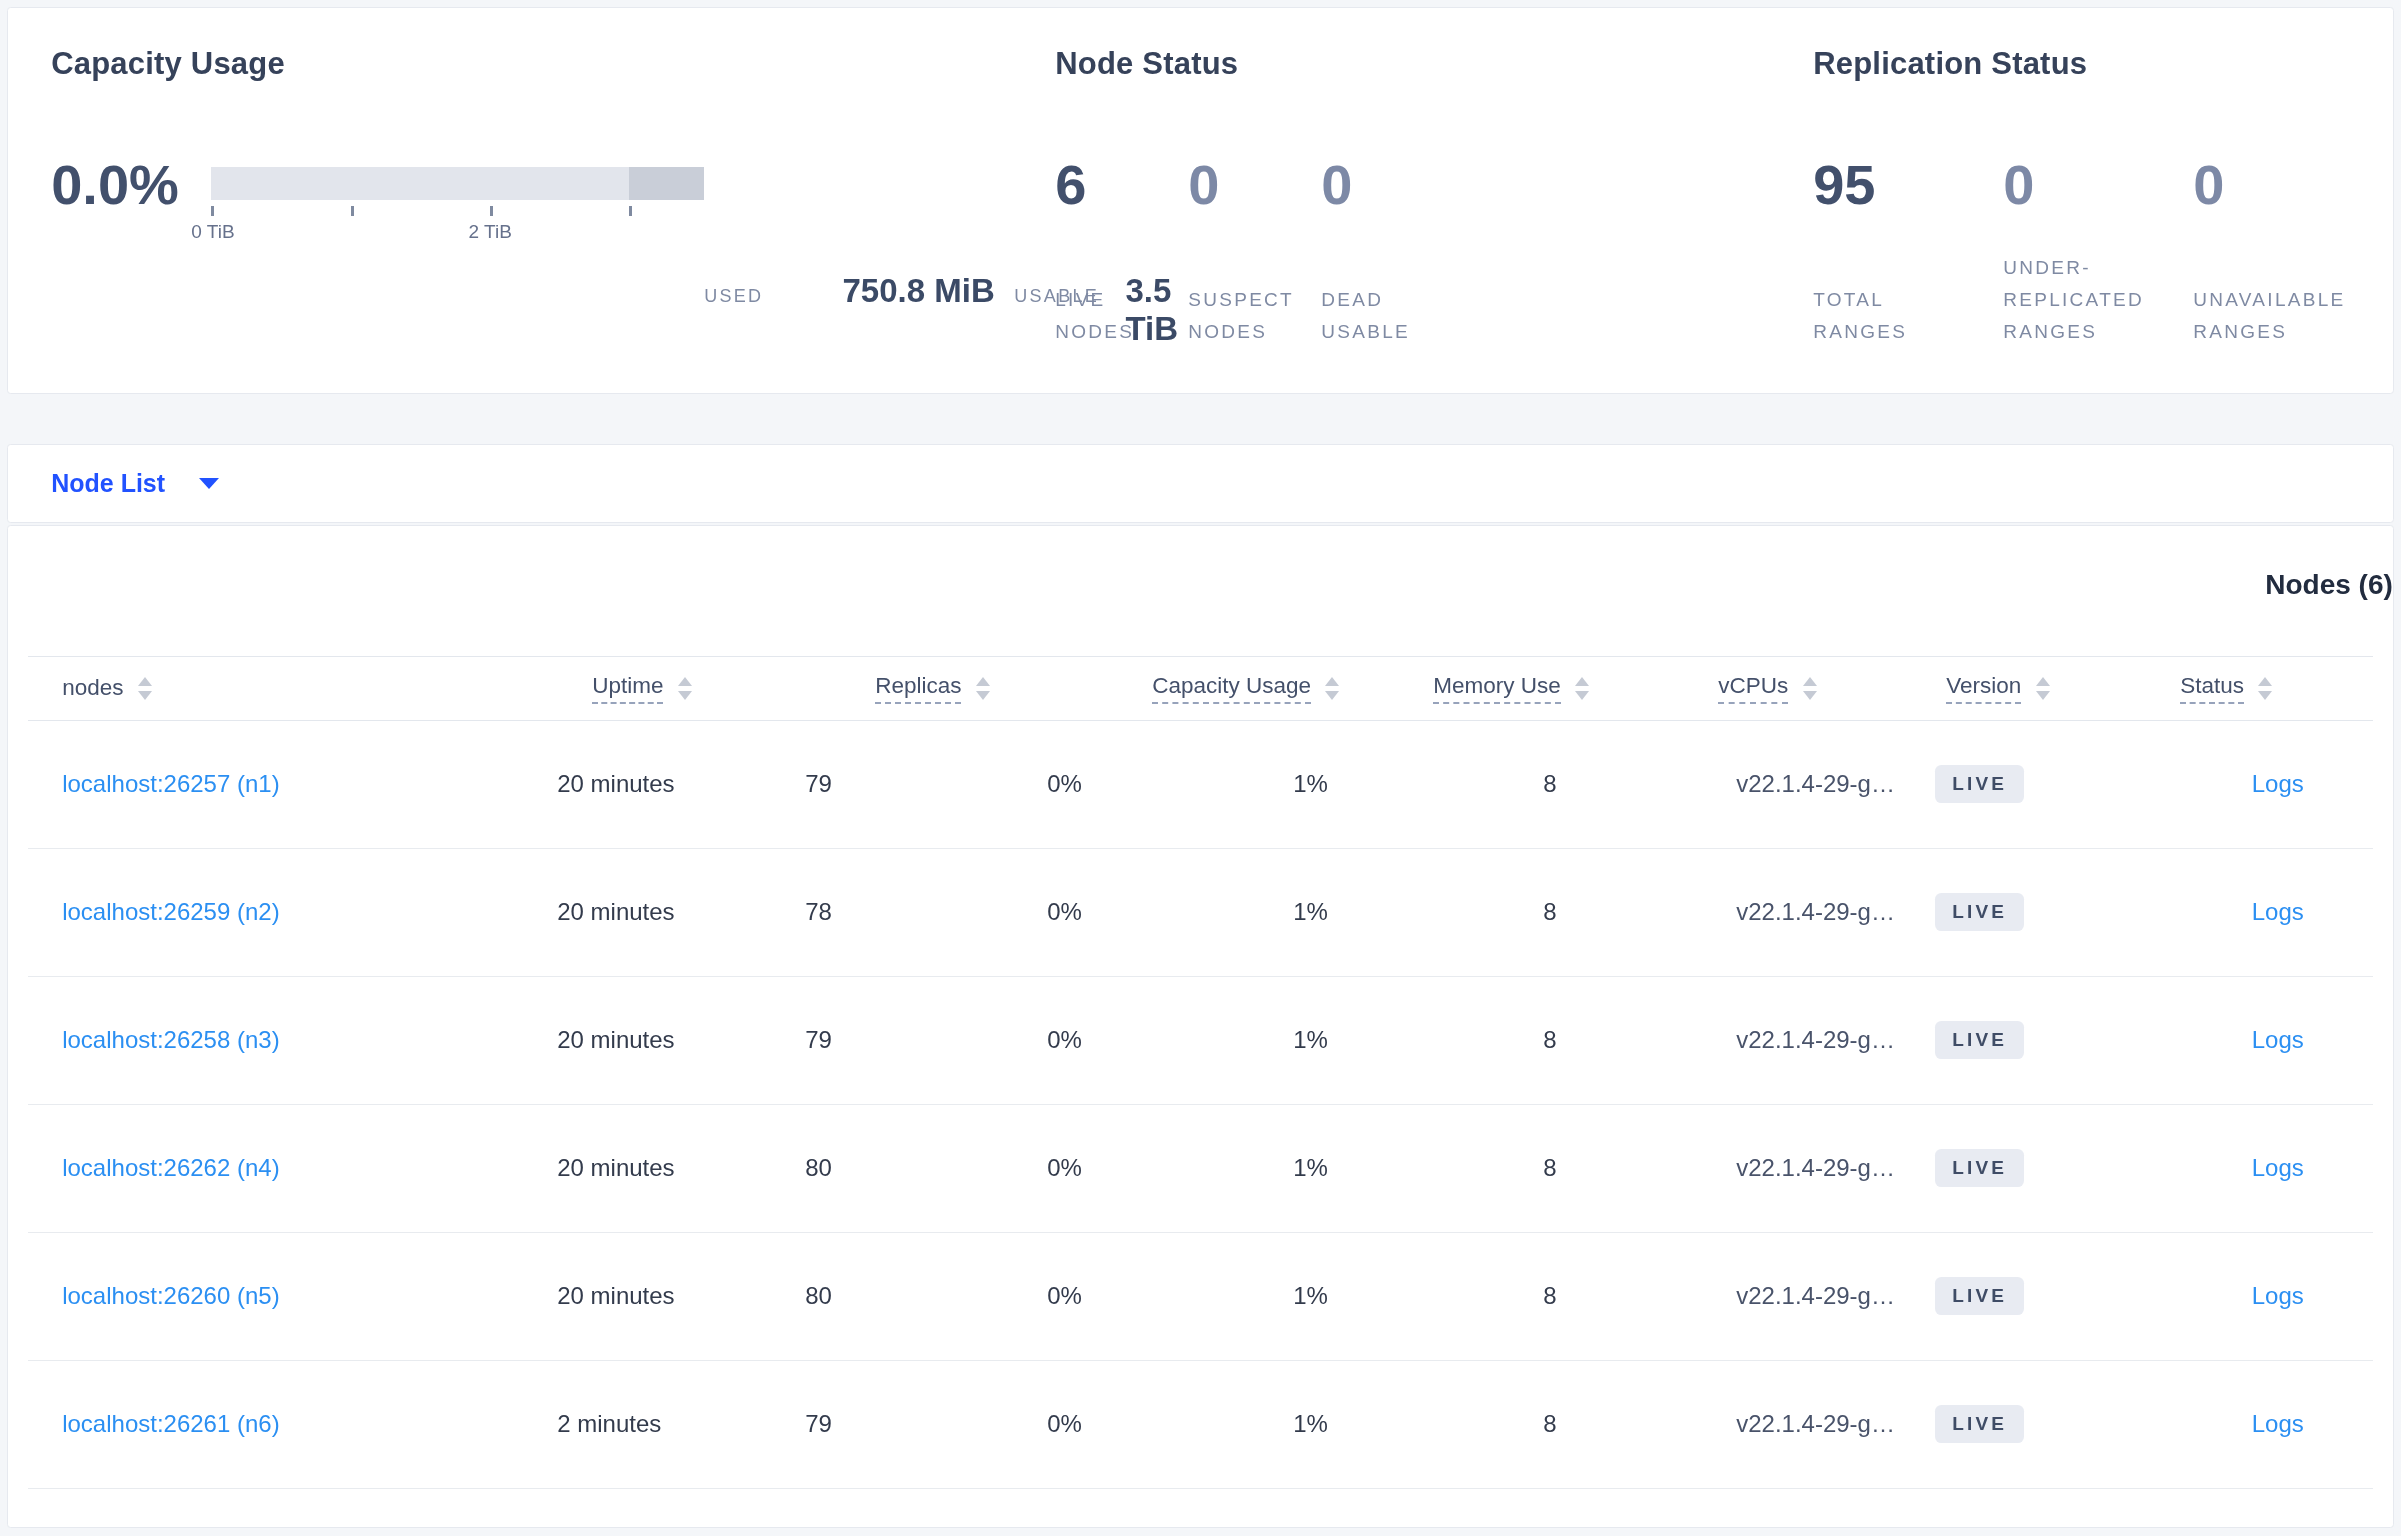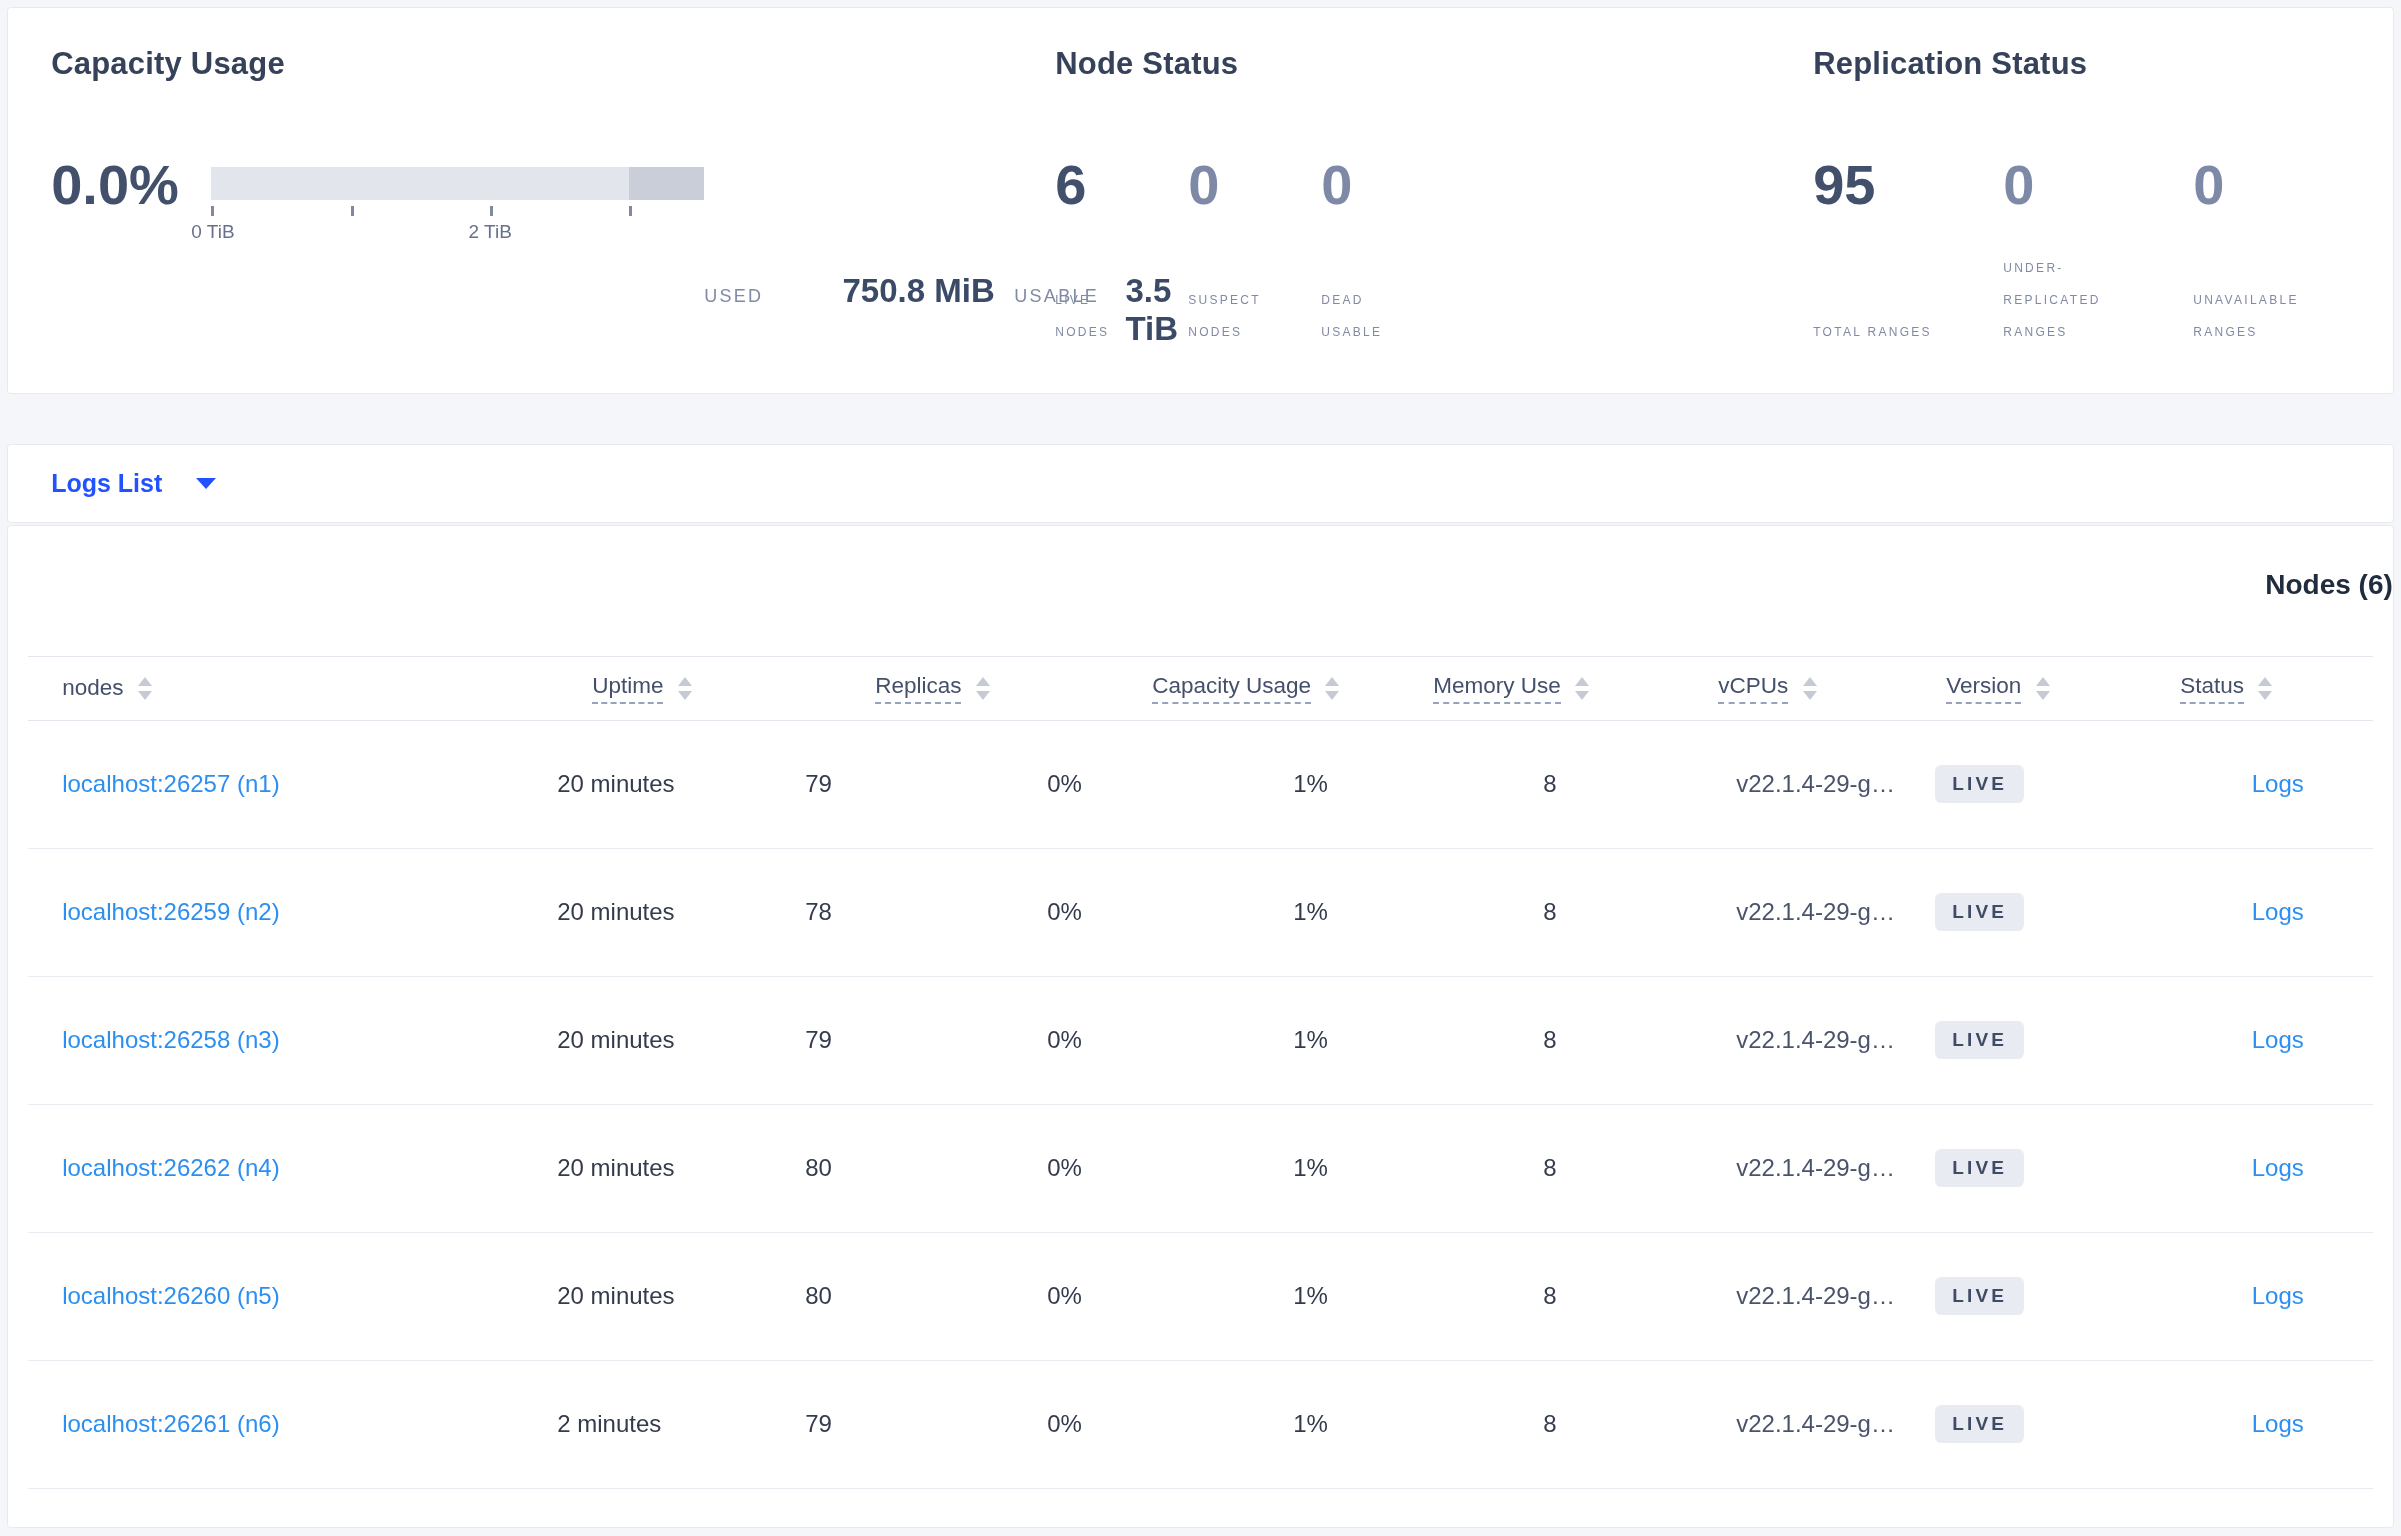--- a/index.html
+++ b/index.html
@@ -14,21 +14,21 @@
   .title-repl { left:1805px; }
 
   .stats { position:absolute; top:144px; height:196px; display:flex; }
   .stats-nodes { left:1047px; }
   .stats-repl { left:1805px; }
   .stat { display:flex; flex-direction:column; }
   .stats-nodes .stat { width:133px; }
   .stats-repl .stat { width:190px; }
   .stat-value { font-size:56px; line-height:65px; font-weight:600; color:#7d89a6; }
   .stat-value.emph { color:#42506c; }
-  .stat-label { margin-top:auto; font-size:12px; line-height:32px; letter-spacing:2.3px; color:#7f8aa3; }
+  .stat-label { margin-top:auto; font-size:19px; line-height:32px; letter-spacing:2.3px; color:#7f8aa3; }
   .stats-nodes .stat-label { max-width:92px; }
   .stats-repl .stat-label { max-width:151px; }
 
   .capacity-block { position:absolute; left:43px; top:144px; height:196px; width:685px; display:flex; }
   .cap-top { display:flex; }
   .cap-percent { width:160px; font-size:56px; line-height:65px; font-weight:700; color:#42506c; }
   .bar-wrap { position:relative; margin-top:15.3px; width:493px; }
   .cap-bar { position:relative; width:493px; height:33px; background:#e2e5ec; overflow:hidden; }
   .cap-bar-end { position:absolute; top:0; right:0; width:75px; height:33px; background:#c9ced8; }
   .tick { position:absolute; top:39px; width:2.7px; height:10px; background:#7f8aa0; }
@@ -120,21 +120,21 @@
       <div class="stat-label">UNDER-REPLICATED RANGES</div>
     </div>
     <div class="stat">
       <div class="stat-value">0</div>
       <div class="stat-label">UNAVAILABLE RANGES</div>
     </div>
   </div>
 </div>
 
 <div class="card nodelist-card">
-  <span class="nodelist-label">Logs List</span>
+  <span class="nodelist-label">Node List</span>
   <span class="caret-down"></span>
 </div>
 
 <div class="card nodes-card">
   <div class="nodes-title">Nodes (6)</div>
 
   <div class="table-wrap">
 
     <div class="tgrid thead">
       <div class="th th-first">

